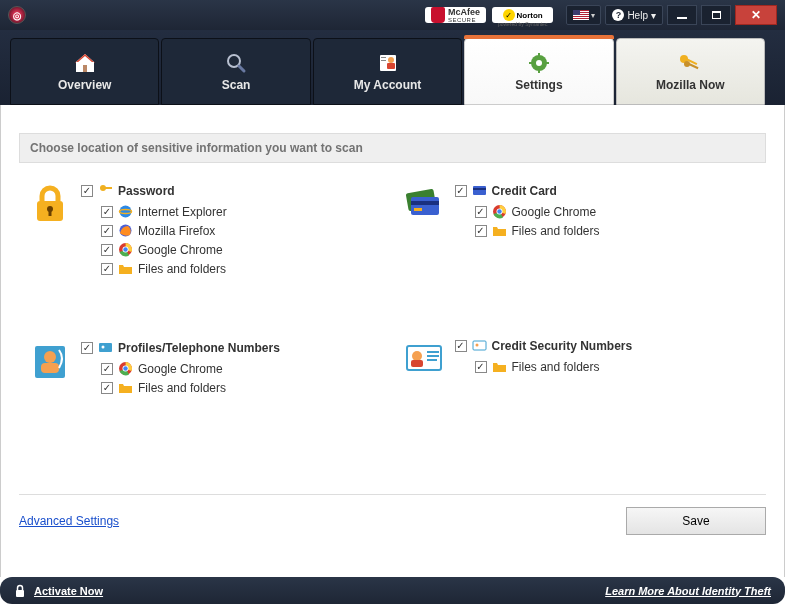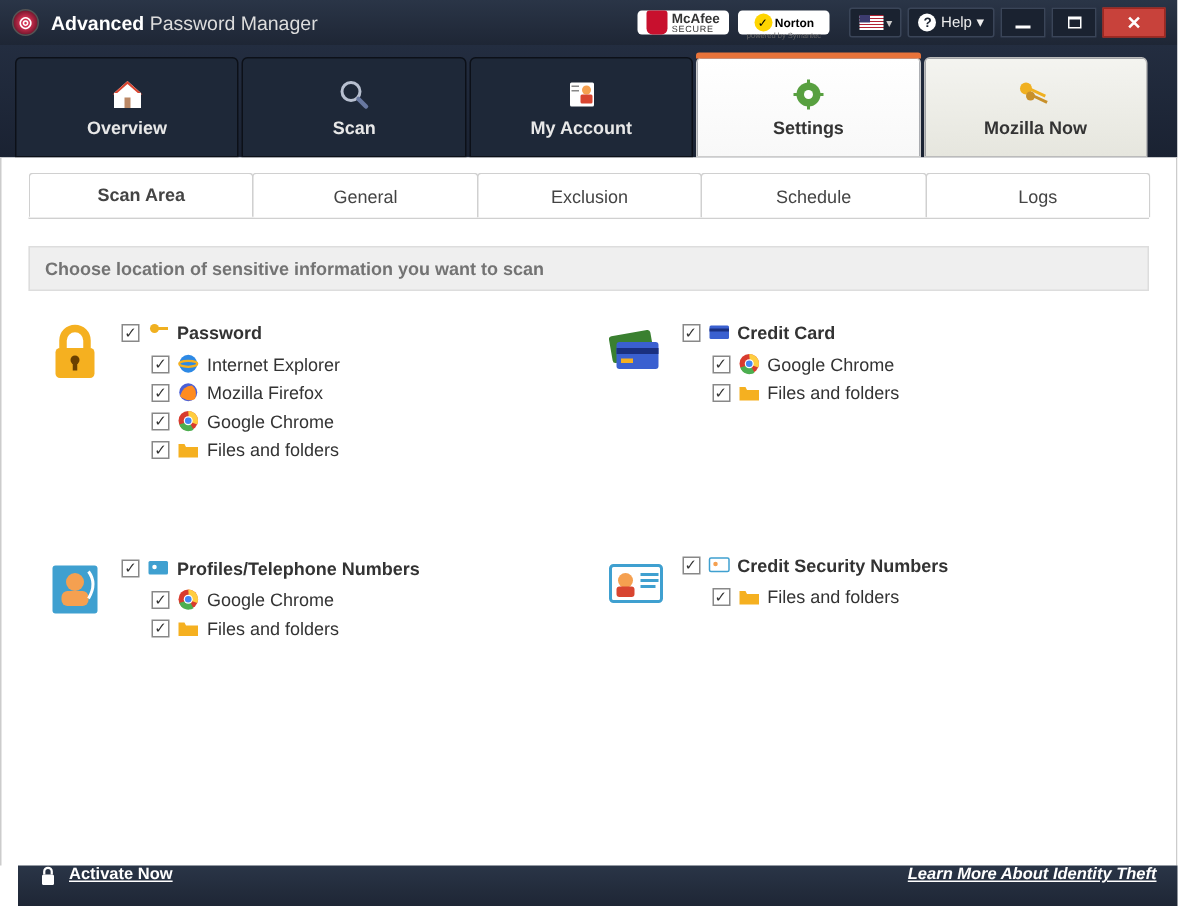--- a/index.html
+++ b/index.html
@@ -53,37 +53,33 @@
 .group-items { padding-left: 20px; }
 .item-row { display: flex; align-items: center; gap: 5px; margin-bottom: 4px; font-size: 12px; color: #333; }
 .chk { width: 12px; height: 12px; border: 1px solid #888; display: inline-flex; align-items: center; justify-content: center; font-size: 10px; color: #333; background: #fff; cursor: pointer; }
 .item-icon { width: 15px; height: 15px; display: inline-flex; align-items: center; justify-content: center; }
 .group-title { font-size: 12px; font-weight: bold; color: #333; }
 
 .footer-row { position: absolute; bottom: 42px; left: 18px; right: 18px; display: flex; align-items: center; border-top: 1px solid #ddd; padding-top: 12px; }
 .adv-link { color: #1a4fcc; font-size: 12px; text-decoration: underline; cursor: pointer; }
 .save-btn { margin-left: auto; width: 140px; height: 28px; background: linear-gradient(#f6f6f6, #e4e4e4); border: 1px solid #aaa; font-size: 12px; cursor: pointer; }
 
-.bottombar { position: absolute; bottom: 0; left: 12px; right: 0; height: 27px; background: linear-gradient(#2a3547, #1e2635); display: flex; padding: 0 14px; }
+.bottombar { position: absolute; bottom: 0; left: 0; right: 0; height: 27px; background: linear-gradient(#2a3547, #1e2635); display: flex; align-items: center; padding: 0 14px; border-radius: 12px; }
 .bottombar .lock { color: #fff; margin-right: 8px; }
 .bottombar a { color: #fff; font-size: 11px; font-weight: bold; text-decoration: underline; cursor: pointer; }
 .bottombar .right { margin-left: auto; font-style: italic; }
 
 
 svg { display: block; }
 </style>
 </head>
 <body>
 
 <div class="titlebar">
   <div class="titlebar-icon">◎</div>
-  <div class="titlebar-title">
-    <b>Advanced</b>
-    <span>Password Manager</span>
-  </div>
   <div class="titlebar-spacer"></div>
   <div class="badge mcafee">
     <div class="mcafee-shield"></div>
     <div>
       <div style="font-weight:bold;font-size:9px">McAfee</div>
       <div style="font-size:6px;letter-spacing:0.5px">SECURE</div>
     </div>
   </div>
   <div class="badge norton">
     <div class="norton-top">
@@ -169,27 +165,20 @@
           <rect x="9" y="6" width="12" height="2" fill="#f0b020" transform="rotate(25 9 7)"></rect>
           <circle cx="10" cy="12" r="3" fill="#c8902a"></circle>
           <rect x="12" y="11" width="10" height="2" fill="#c8902a" transform="rotate(25 12 12)"></rect>
         </svg>
     </div>
     <span>Mozilla Now</span>
   </div>
 </div>
 
 <div class="content" style="position:relative;">
-  <div class="subtabs">
-    <div class="subtab active">Scan Area</div>
-    <div class="subtab">General</div>
-    <div class="subtab">Exclusion</div>
-    <div class="subtab">Schedule</div>
-    <div class="subtab">Logs</div>
-  </div>
 
   <div class="section-header">Choose location of sensitive information you want to scan</div>
 
   <div class="scan-grid">
 
     <div class="scan-col">
 
       <div class="scan-group">
         <div class="group-icon">
           <svg width="42" height="42" viewBox="0 0 42 42">
@@ -385,20 +374,24 @@
                   </svg>
                 </span>
               <span>Files and folders</span>
             </div>
           </div>
         </div>
       </div>
     </div>
   </div>
 
+  <div class="footer-row">
+    <a class="adv-link">Advanced Settings</a>
+    <button class="save-btn">Save</button>
+  </div>
 </div>
 
 <div class="bottombar">
   <span class="lock">
     <svg width="12" height="14" viewBox="0 0 12 14">
         <rect x="2" y="6" width="8" height="7" fill="#fff" rx="1"></rect>
         <path d="M3.5 6 v-2 a2.5 2.5 0 0 1 5 0 v2" fill="none" stroke="#fff" stroke-width="1.5"></path>
       </svg>
   </span>
   <a>Activate Now</a>

